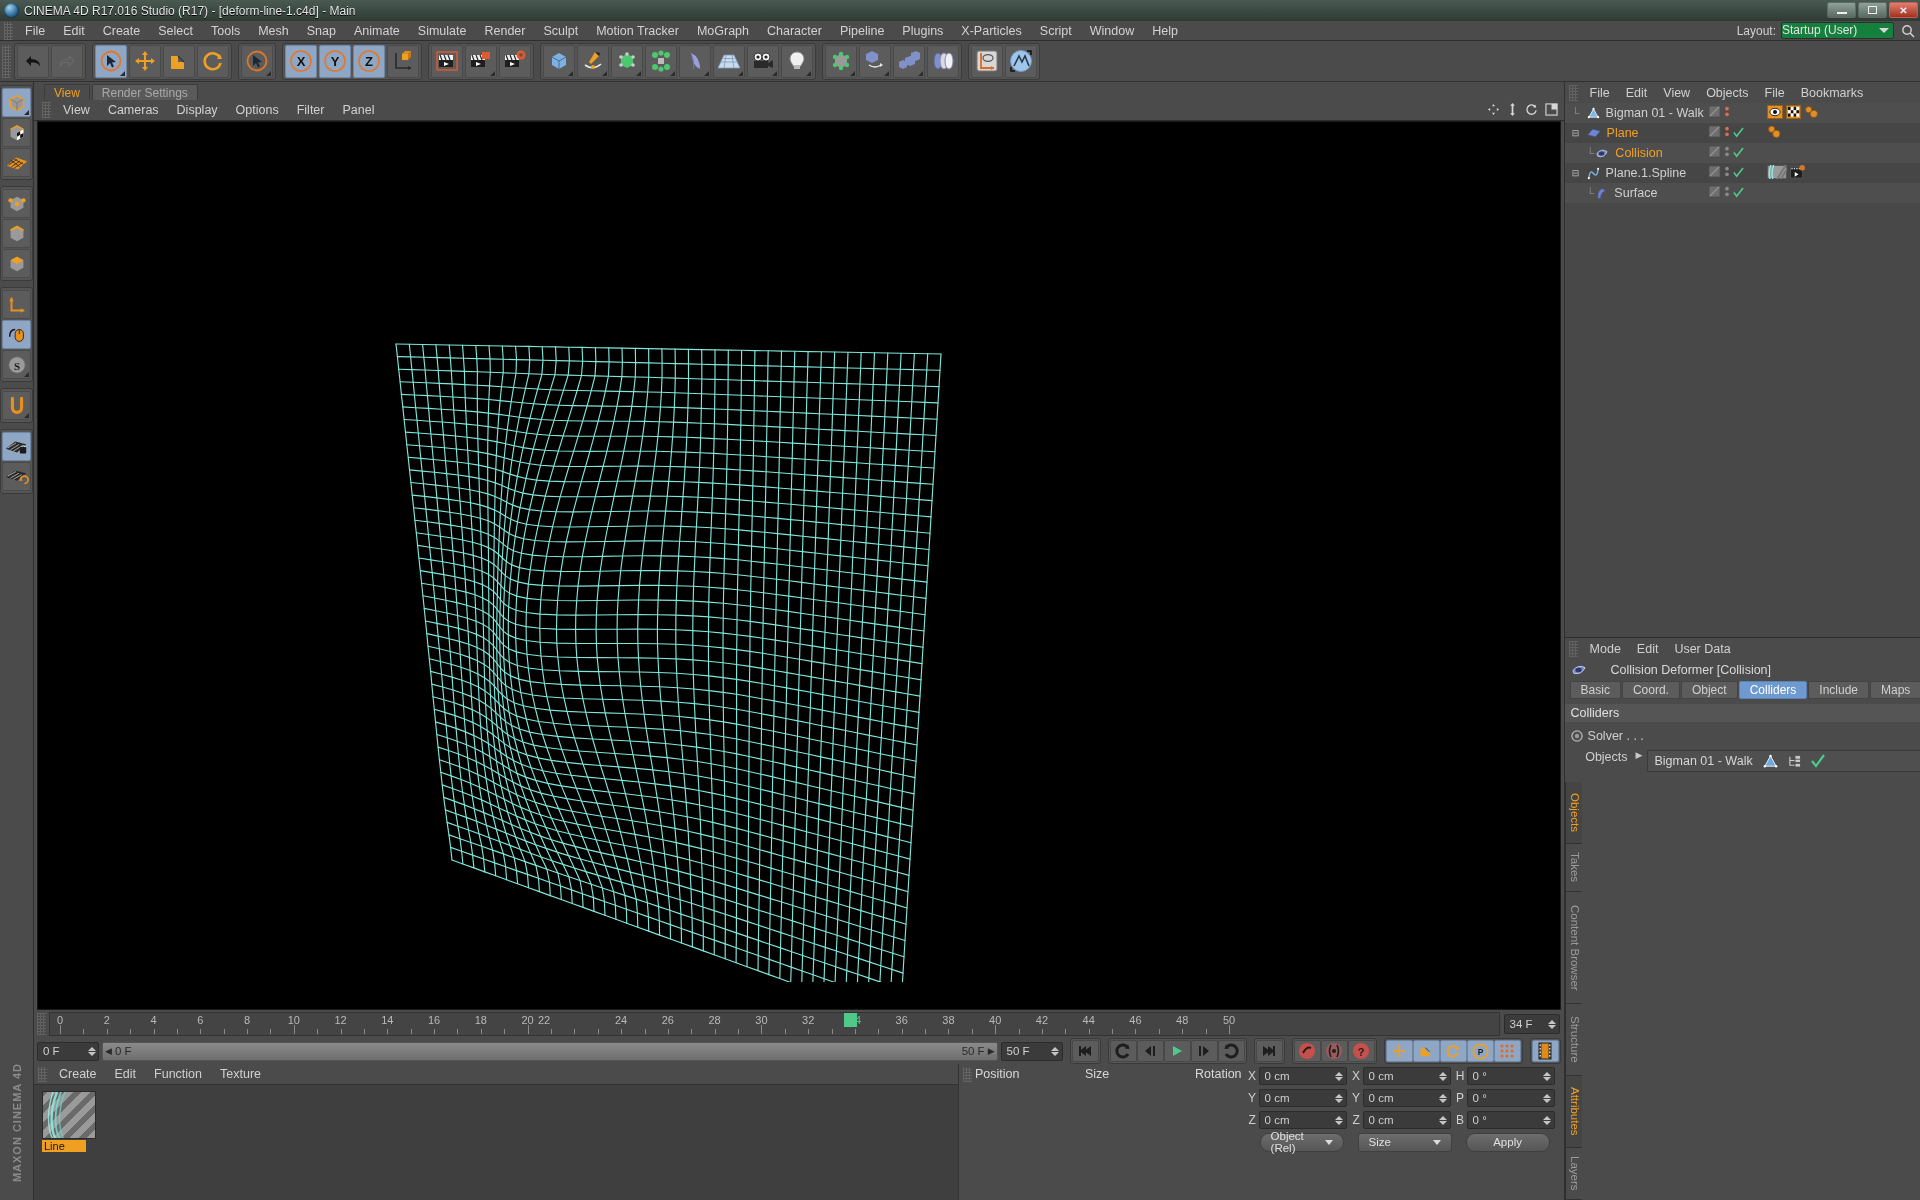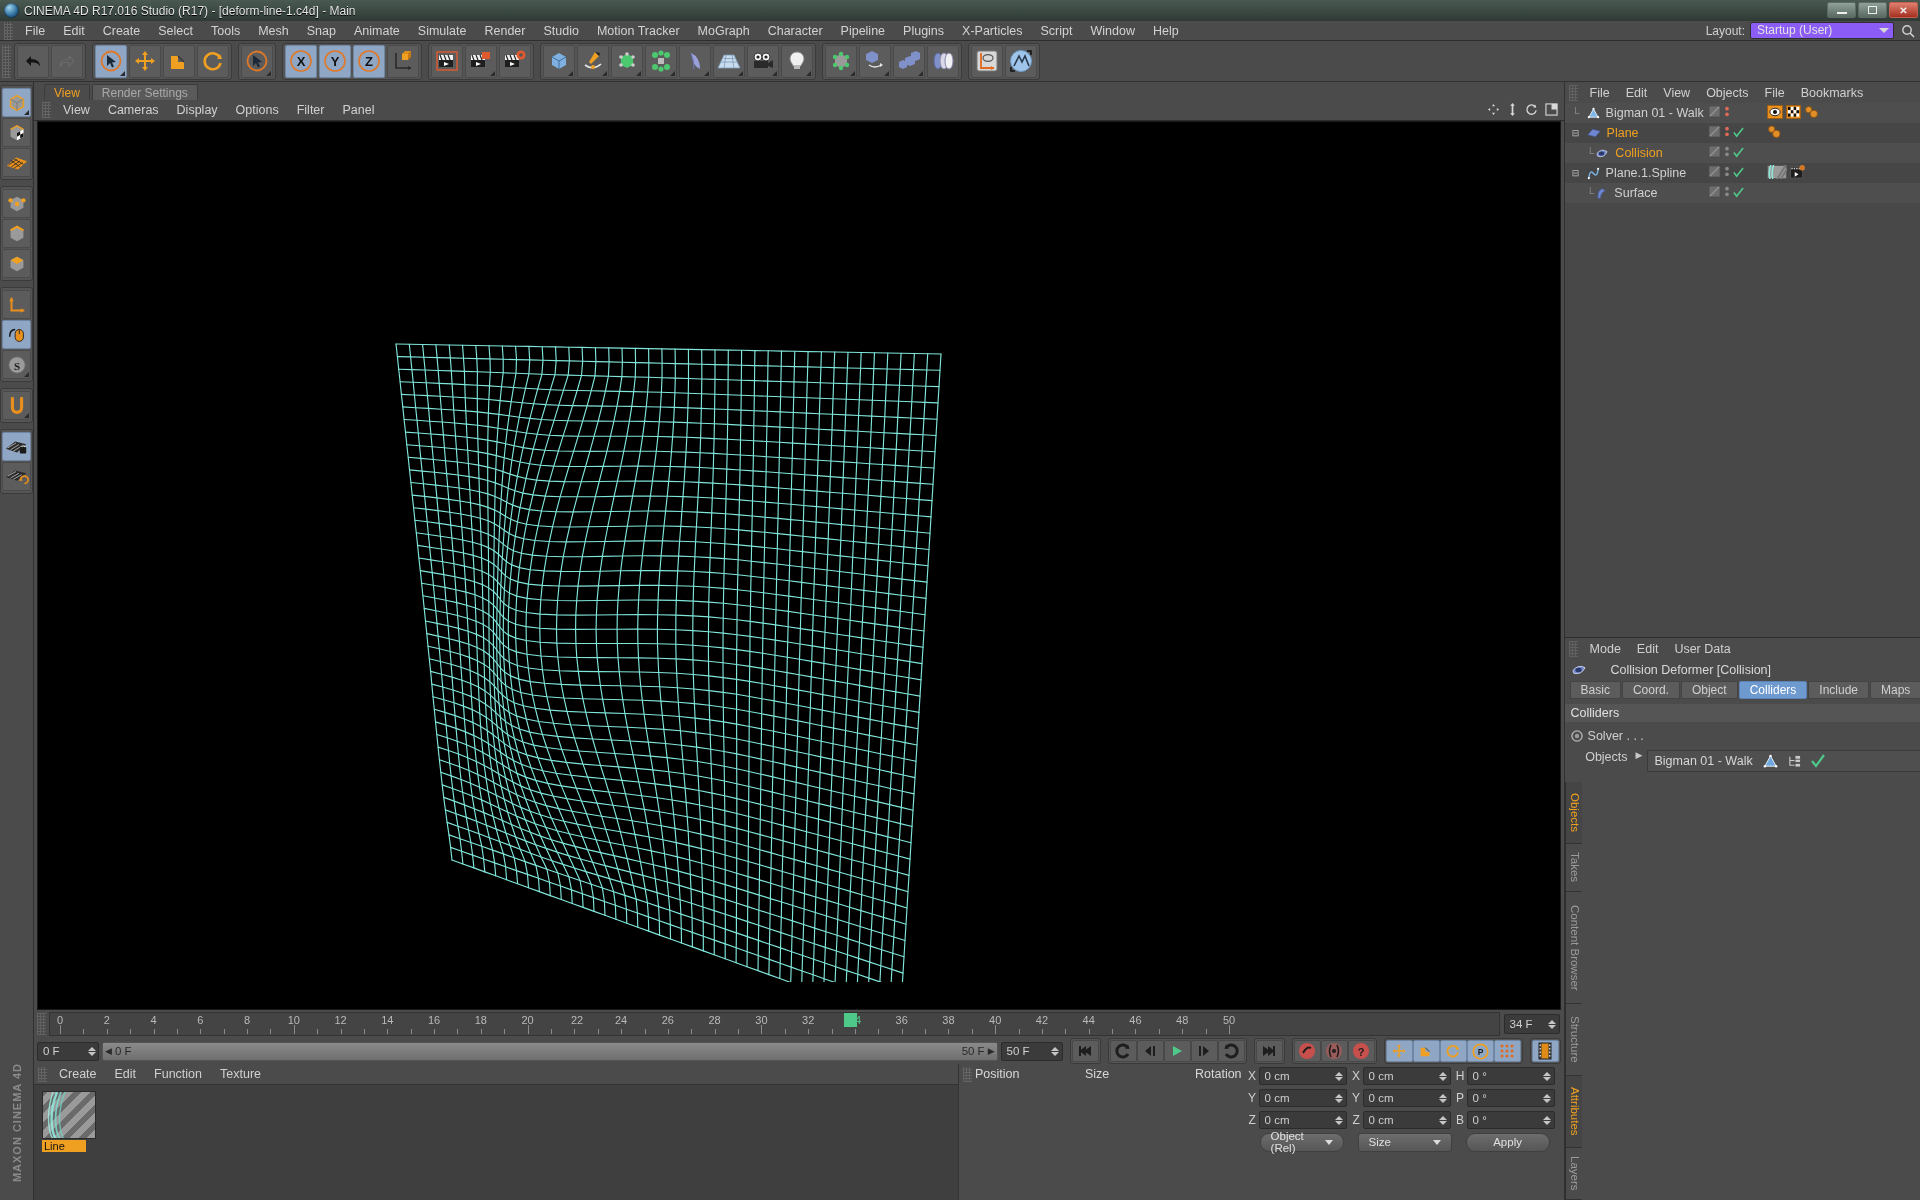--- a/index.html
+++ b/index.html
@@ -19,22 +19,22 @@
     background:linear-gradient(180deg,#8fa199,#5a6a63); display:flex;align-items:center;justify-content:center;
     font-size:10px; color:#eee; }
   #winbtns div.close { background:linear-gradient(180deg,#e08070,#a53020); border-color:#c06050; font-weight:bold;}
 
   
   #menubar { height:20px; background:#4b4b4b; display:flex; align-items:center;
     padding-left:4px; border-bottom:1px solid #2e2e2e; position:relative;}
   #menubar .mi { padding:0 9px; font-size:12.5px; color:#d2d2d2; line-height:20px; cursor:default;}
   #layoutbox { position:absolute; right:26px; top:1px; display:flex; align-items:center; gap:5px;}
   #layoutbox .lbl { font-size:12px; color:#d0d0d0;}
-  #layoutbox .sel { width:144px; height:17px; background:#8b5cf6; border:1px solid #2f2f2f;
-    border-radius:2px; font-size:12px; color:#e2e2e2; padding-left:6px; line-height:15px;
+  #layoutbox .sel { width:113px; height:17px; background:#15803d; border:1px solid #2f2f2f;
+    border-radius:2px; font-size:12px; color:#e2e2e2; line-height:15px;
     display:flex;align-items:center; justify-content:space-between; padding-right:4px;}
   #layoutbox .sel .arw { border-left:5px solid transparent;border-right:5px solid transparent;
     border-top:5px solid #d8d8d8; }
   #topsearch { position:absolute; right:5px; top:3px; }
 
   
   #toptoolbar { height:41px; background:#4b4b4b; display:flex; align-items:center;
     padding-left:2px; border-bottom:1px solid #303030; gap:0px;}
   .tgrp { display:flex; background:#555; border:1px solid #3a3a3a; border-radius:3px; margin-right:6px;
     padding:1px; align-items:center; }
@@ -196,21 +196,21 @@
   <div class="mi">File</div>
   <div class="mi">Edit</div>
   <div class="mi">Create</div>
   <div class="mi">Select</div>
   <div class="mi">Tools</div>
   <div class="mi">Mesh</div>
   <div class="mi">Snap</div>
   <div class="mi">Animate</div>
   <div class="mi">Simulate</div>
   <div class="mi">Render</div>
-  <div class="mi">Studio</div>
+  <div class="mi">Sculpt</div>
   <div class="mi">Motion Tracker</div>
   <div class="mi">MoGraph</div>
   <div class="mi">Character</div>
   <div class="mi">Pipeline</div>
   <div class="mi">Plugins</div>
   <div class="mi">X-Particles</div>
   <div class="mi">Script</div>
   <div class="mi">Window</div>
   <div class="mi">Help</div>
   <div id="layoutbox">
@@ -661,21 +661,21 @@
           <div class="tlTick" style="left: 360.7px; height: 5px;"></div>
           <div class="tlLabel" style="left: 384.08px;">16</div>
           <div class="tlTick" style="left: 384.08px; height: 5px;"></div>
           <div class="tlTick" style="left: 407.46px; height: 5px;"></div>
           <div class="tlLabel" style="left: 430.84px;">18</div>
           <div class="tlTick" style="left: 430.84px; height: 5px;"></div>
           <div class="tlTick" style="left: 454.22px; height: 5px;"></div>
           <div class="tlLabel" style="left: 477.6px;">20</div>
           <div class="tlTick" style="left: 477.6px; height: 9px;"></div>
           <div class="tlTick" style="left: 500.98px; height: 5px;"></div>
-          <div class="tlLabel" style="left: 527px;">22</div>
+          <div class="tlLabel" style="left: 494px;">22</div>
           <div class="tlTick" style="left: 524.36px; height: 5px;"></div>
           <div class="tlTick" style="left: 547.74px; height: 5px;"></div>
           <div class="tlLabel" style="left: 571.12px;">24</div>
           <div class="tlTick" style="left: 571.12px; height: 5px;"></div>
           <div class="tlTick" style="left: 594.5px; height: 5px;"></div>
           <div class="tlLabel" style="left: 617.88px;">26</div>
           <div class="tlTick" style="left: 617.88px; height: 5px;"></div>
           <div class="tlTick" style="left: 641.26px; height: 5px;"></div>
           <div class="tlLabel" style="left: 664.64px;">28</div>
           <div class="tlTick" style="left: 664.64px; height: 5px;"></div>

